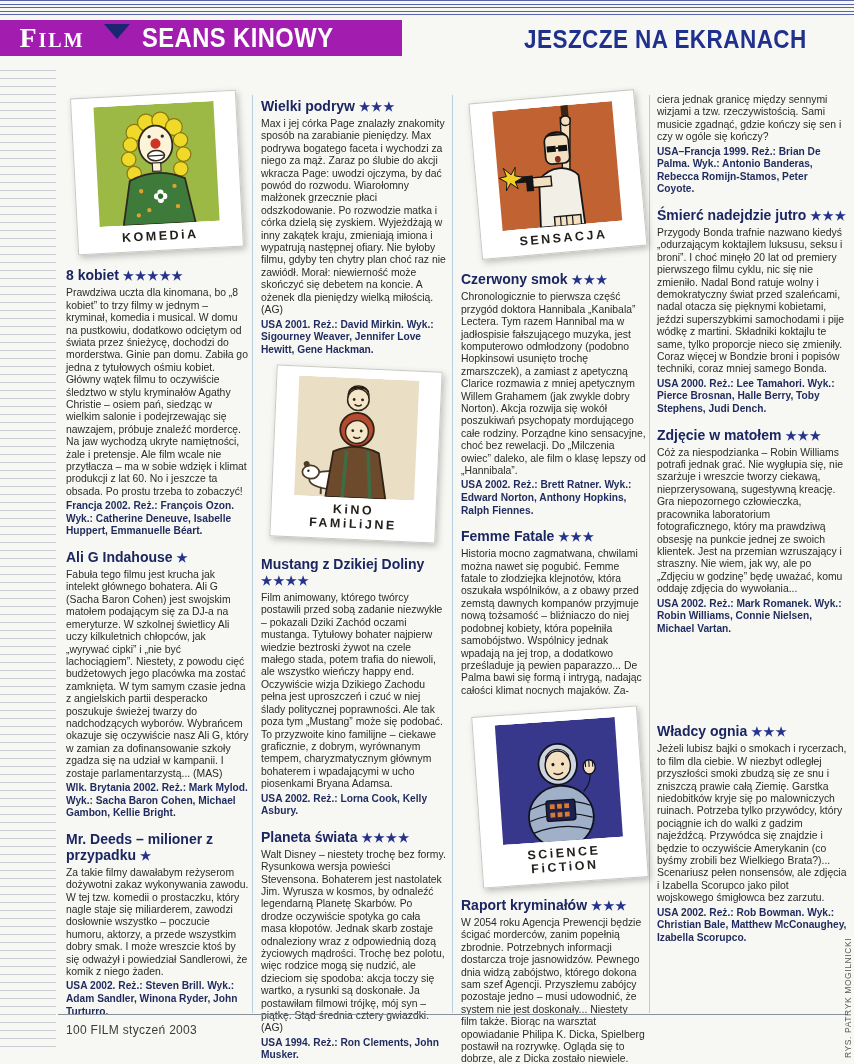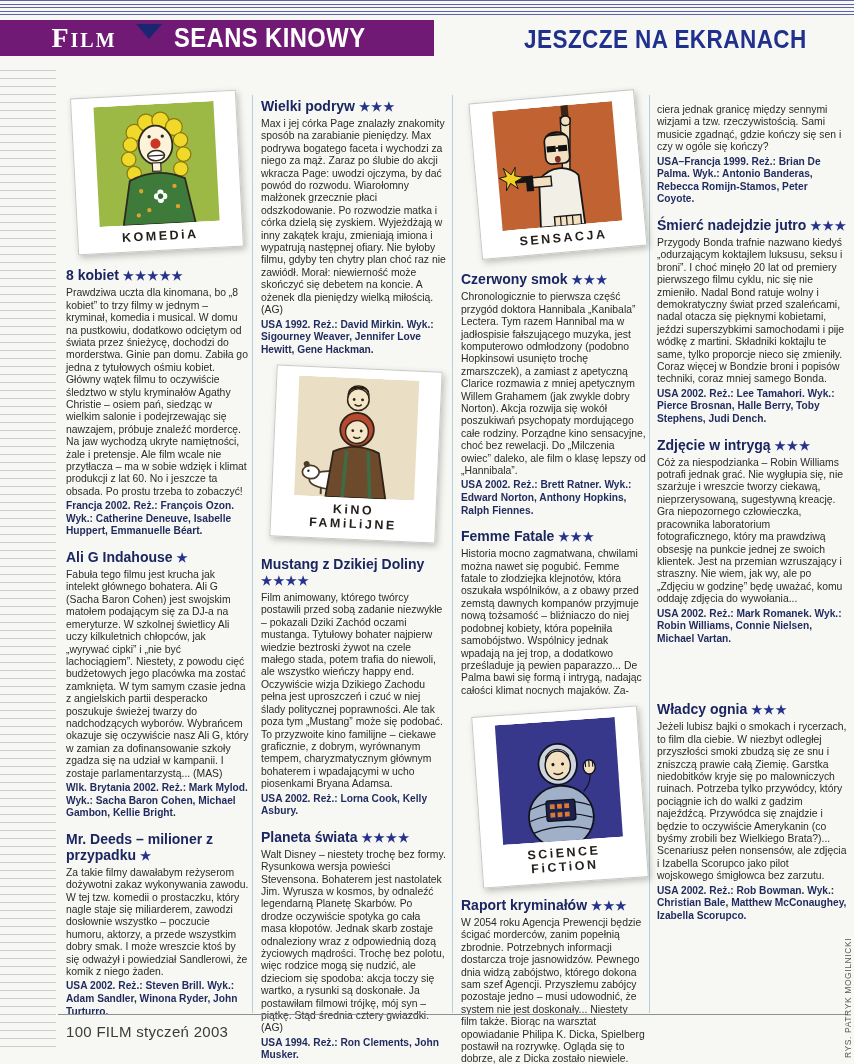--- a/index.html
+++ b/index.html
@@ -10,21 +10,21 @@
     -webkit-font-smoothing:antialiased;
   }
   
   .pinstripes{
     position:absolute;left:0;top:0;width:854px;height:16px;
     background:repeating-linear-gradient(to bottom,#3d4aa0 0px,#3d4aa0 1px,transparent 1px,transparent 3.6px);
     opacity:.85;
   }
   .headbar{
     position:absolute;left:0;top:20px;width:402px;height:36px;
-    background:#701a75;display:flex;align-items:center;padding-left:32px;
+    background:#a21caf;display:flex;align-items:center;
   }
   .film-logo{
     width:104px;text-align:center;color:#fff;
     font-family:"Liberation Serif",serif;font-variant:small-caps;
     font-size:28px;font-weight:bold;letter-spacing:2px;line-height:36px;
   }
   .notch{
     width:0;height:0;margin-top:-14px;
     border-left:13px solid transparent;border-right:13px solid transparent;
     border-top:15px solid #1a266f;
@@ -71,21 +71,21 @@
   .pcap{
     text-align:center;font-weight:bold;font-size:12.5px;letter-spacing:2.5px;
     color:#24211c;padding:5px 0 3px 0;line-height:1.15;white-space:pre-line;
   }
   .tilt-komedia{transform:rotate(-3deg);margin:2px 0 16px 8px;}
   .tilt-family{transform:rotate(2.5deg);margin:12px 0 16px 12px;}
   .tilt-sensacja{transform:rotate(-5deg);margin:4px 0 18px 14px;}
   .tilt-scifi{transform:rotate(-4deg);margin:14px 0 14px 16px;}
   
   .footrule{position:absolute;left:58px;top:1014px;width:790px;height:1px;background:#8a9097;}
-  .footer{position:absolute;left:66px;top:1023px;font-size:15px;color:#3b3b3b;letter-spacing:.3px;}
+  .footer{position:absolute;left:66px;top:1023px;font-size:12px;color:#3b3b3b;letter-spacing:.3px;}
   .illus-credit{
     position:absolute;right:1px;top:928px;height:130px;
     writing-mode:vertical-rl;transform:rotate(180deg);
     font-size:8.5px;color:#5a5a5a;letter-spacing:.6px;
   }
 </style>
 </head>
 <body>
 
 <div class="pinstripes"></div>
@@ -165,21 +165,21 @@
     <p class="body">Za takie filmy dawałabym reżyserom dożywotni zakaz wykonywania zawodu. W tej tzw. komedii o prostaczku, który nagle staje się miliarderem, zawodzi dosłownie wszystko – poczucie humoru, aktorzy, a przede wszystkim dobry smak. I może wreszcie ktoś by się odważył i powiedział Sandlerowi, że komik z niego żaden.</p>
     <p class="credits">USA 2002. Reż.: Steven Brill. Wyk.: Adam Sandler, Winona Ryder, John Turturro.</p>
   </article>
 </div>
 
 <div class="col col2">
 
   <article class="review" style="margin-top:2px">
     <h3 class="rtitle" style="margin-top:6px"><span>Wielki podryw</span> <span class="stars">★★★</span></h3>
     <p class="body">Max i jej córka Page znalazły znakomity sposób na zarabianie pieniędzy. Max podrywa bogatego faceta i wychodzi za niego za mąż. Zaraz po ślubie do akcji wkracza Page: uwodzi ojczyma, by dać powód do rozwodu. Wiarołomny małżonek grzecznie płaci odszkodowanie. Po rozwodzie matka i córka dzielą się zyskiem. Wyjeżdżają w inny zakątek kraju, zmieniają imiona i wypatrują następnej ofiary. Nie byłoby filmu, gdyby ten chytry plan choć raz nie zawiódł. Morał: niewierność może skończyć się debetem na koncie. A ożenek dla pieniędzy wielką miłością. (AG)</p>
-    <p class="credits">USA 1992. Reż.: David Mirkin. Wyk.: Sigourney Weaver, Jennifer Love Hewitt, Gene Hackman.</p>
+    <p class="credits">USA 2001. Reż.: David Mirkin. Wyk.: Sigourney Weaver, Jennifer Love Hewitt, Gene Hackman.</p>
   </article>
 
   <figure class="polaroid tilt-family">
     <div class="pimg">
       <svg viewBox="0 0 100 100">
         <rect width="100" height="100" fill="#eadfc4"></rect>
         <ellipse cx="30" cy="86" rx="18" ry="7.5" fill="#fff" stroke="#4a3a28" stroke-width="1.4"></ellipse>
         <ellipse cx="13" cy="80" rx="7" ry="5.5" fill="#fff" stroke="#4a3a28" stroke-width="1.4"></ellipse>
         <path d="M8,76 q-3,-4 1,-5 q3,0 3,4" fill="#4a3a28"></path>
         <circle cx="11" cy="79" r="1" fill="#2a2017"></circle>
@@ -301,38 +301,38 @@
 
   <article class="review">
     <h3 class="rtitle"><span>Raport kryminałów</span> <span class="stars">★★★</span></h3>
     <p class="body">W 2054 roku Agencja Prewencji będzie ścigać morderców, zanim popełnią zbrodnie. Potrzebnych informacji dostarcza troje jasnowidzów. Pewnego dnia widzą zabójstwo, którego dokona sam szef Agencji. Przyszłemu zabójcy pozostaje jedno – musi udowodnić, że system nie jest doskonały... Niestety film także. Biorąc na warsztat opowiadanie Philipa K. Dicka, Spielberg postawił na rozrywkę. Ogląda się to dobrze, ale z Dicka zostało niewiele.</p>
 
   </article>
 </div>
 
 <div class="col col4">
 
-  <article class="review" style="margin-top:12px">
+  <article class="review" style="margin-top:2px">
     <p class="body" style="margin-top:0">ciera jednak granicę między sennymi wizjami a tzw. rzeczywistością. Sami musicie zgadnąć, gdzie kończy się sen i czy w ogóle się kończy?</p>
     <p class="credits">USA–Francja 1999. Reż.: Brian De Palma. Wyk.: Antonio Banderas, Rebecca Romijn-Stamos, Peter Coyote.</p>
   </article>
 
   <article class="review">
     <h3 class="rtitle"><span>Śmierć nadejdzie jutro</span> <span class="stars">★★★</span></h3>
     <p class="body">Przygody Bonda trafnie nazwano kiedyś „odurzającym koktajlem luksusu, seksu i broni”. I choć minęło 20 lat od premiery pierwszego filmu cyklu, nic się nie zmieniło. Nadal Bond ratuje wolny i demokratyczny świat przed szaleńcami, nadal otacza się pięknymi kobietami, jeździ superszybkimi samochodami i pije wódkę z martini. Składniki koktajlu te same, tylko proporcje nieco się zmieniły. Coraz więcej w Bondzie broni i popisów techniki, coraz mniej samego Bonda.</p>
-    <p class="credits">USA 2002. Reż.: Lee Tamahori. Wyk.: Pierce Brosnan, Halle Berry, Toby Stephens, Judi Dench.</p>
-  </article>
-
-  <article class="review">
-    <h3 class="rtitle"><span>Zdjęcie w intrygą</span> <span class="stars">★★★</span></h3>
+    <p class="credits">USA 2000. Reż.: Lee Tamahori. Wyk.: Pierce Brosnan, Halle Berry, Toby Stephens, Judi Dench.</p>
+  </article>
+
+  <article class="review">
+    <h3 class="rtitle"><span>Zdjęcie w matołem</span> <span class="stars">★★★</span></h3>
     <p class="body">Cóż za niespodzianka – Robin Williams potrafi jednak grać. Nie wygłupia się, nie szarżuje i wreszcie tworzy ciekawą, nieprzerysowaną, sugestywną kreację. Gra niepozornego człowieczka, pracownika laboratorium fotograficznego, który ma prawdziwą obsesję na punkcie jednej ze swoich klientek. Jest na przemian wzruszający i straszny. Nie wiem, jak wy, ale po „Zdjęciu w godzinę” będę uważać, komu oddaję zdjęcia do wywołania...</p>
     <p class="credits">USA 2002. Reż.: Mark Romanek. Wyk.: Robin Williams, Connie Nielsen, Michael Vartan.</p>
   </article>
 
-  <article class="review" style="margin-top:56px">
+  <article class="review" style="margin-top:88px">
     <h3 class="rtitle"><span>Władcy ognia</span> <span class="stars">★★★</span></h3>
     <p class="body">Jeżeli lubisz bajki o smokach i rycerzach, to film dla ciebie. W niezbyt odległej przyszłości smoki zbudzą się ze snu i zniszczą prawie całą Ziemię. Garstka niedobitków kryje się po malowniczych ruinach. Potrzeba tylko przywódcy, który pociągnie ich do walki z gadzim najeźdźcą. Przywódca się znajdzie i będzie to oczywiście Amerykanin (co byśmy zrobili bez Wielkiego Brata?)... Scenariusz pełen nonsensów, ale zdjęcia i Izabella Scorupco jako pilot wojskowego śmigłowca bez zarzutu.</p>
     <p class="credits">USA 2002. Reż.: Rob Bowman. Wyk.: Christian Bale, Matthew McConaughey, Izabella Scorupco.</p>
   </article>
 </div>
 
 <div class="footrule"></div>
 <div class="footer">100 FILM styczeń 2003</div>
 <div class="illus-credit">RYS. PATRYK MOGILNICKI</div>
 

